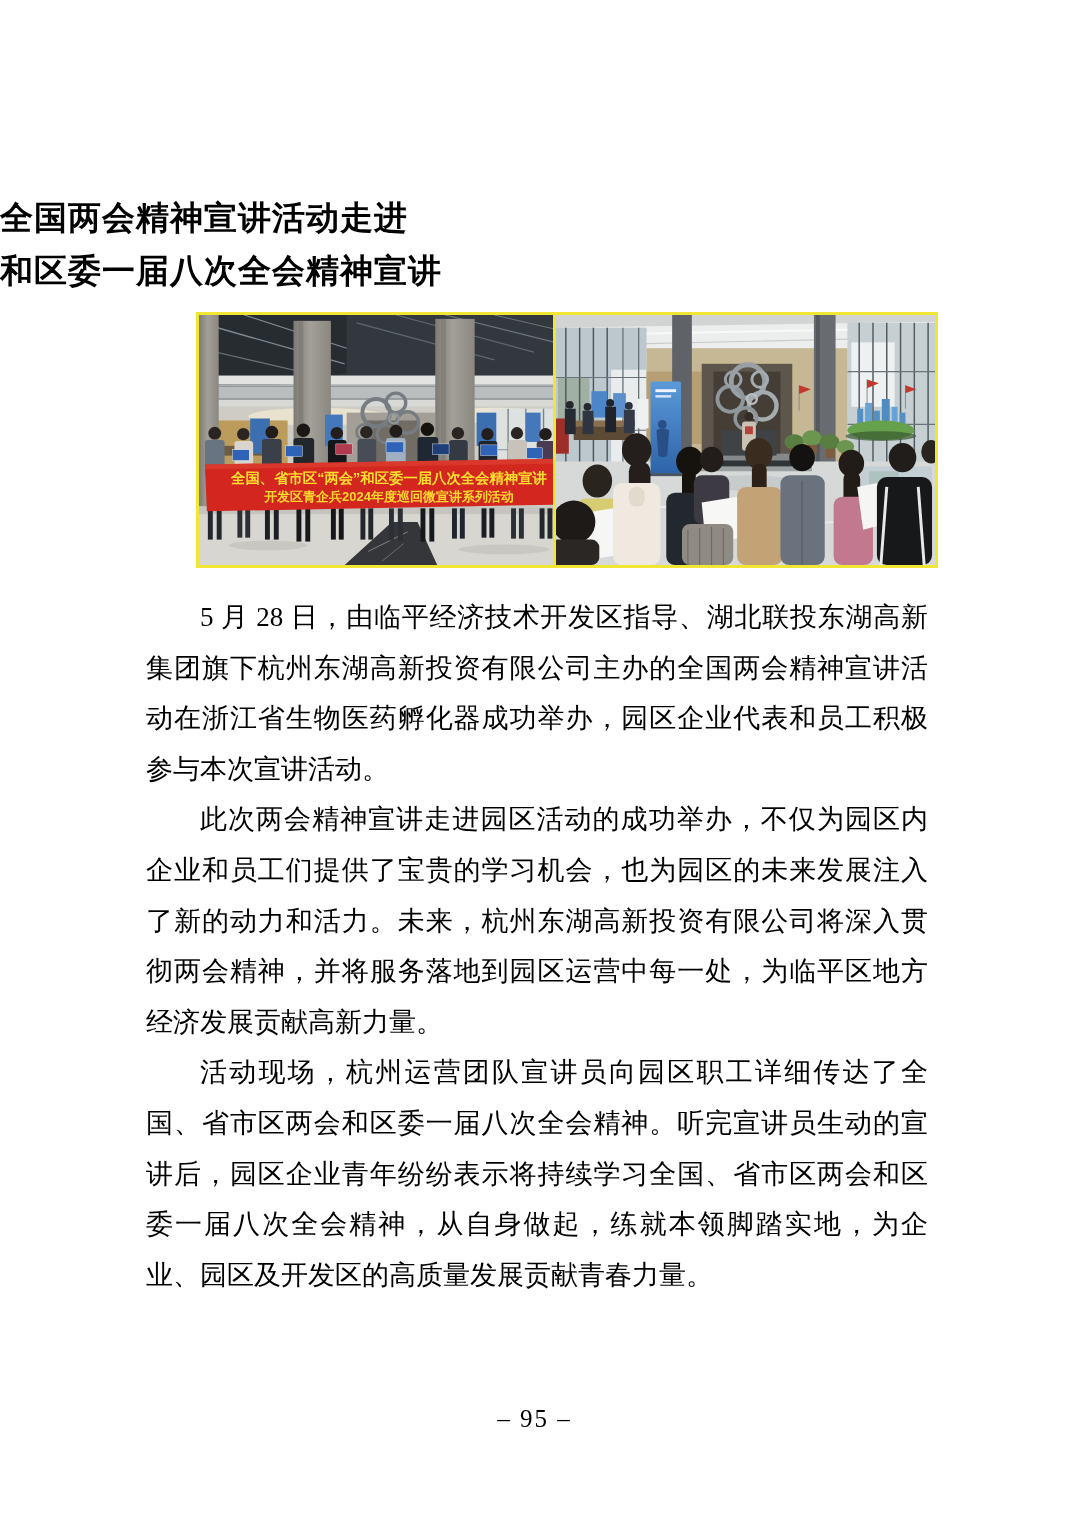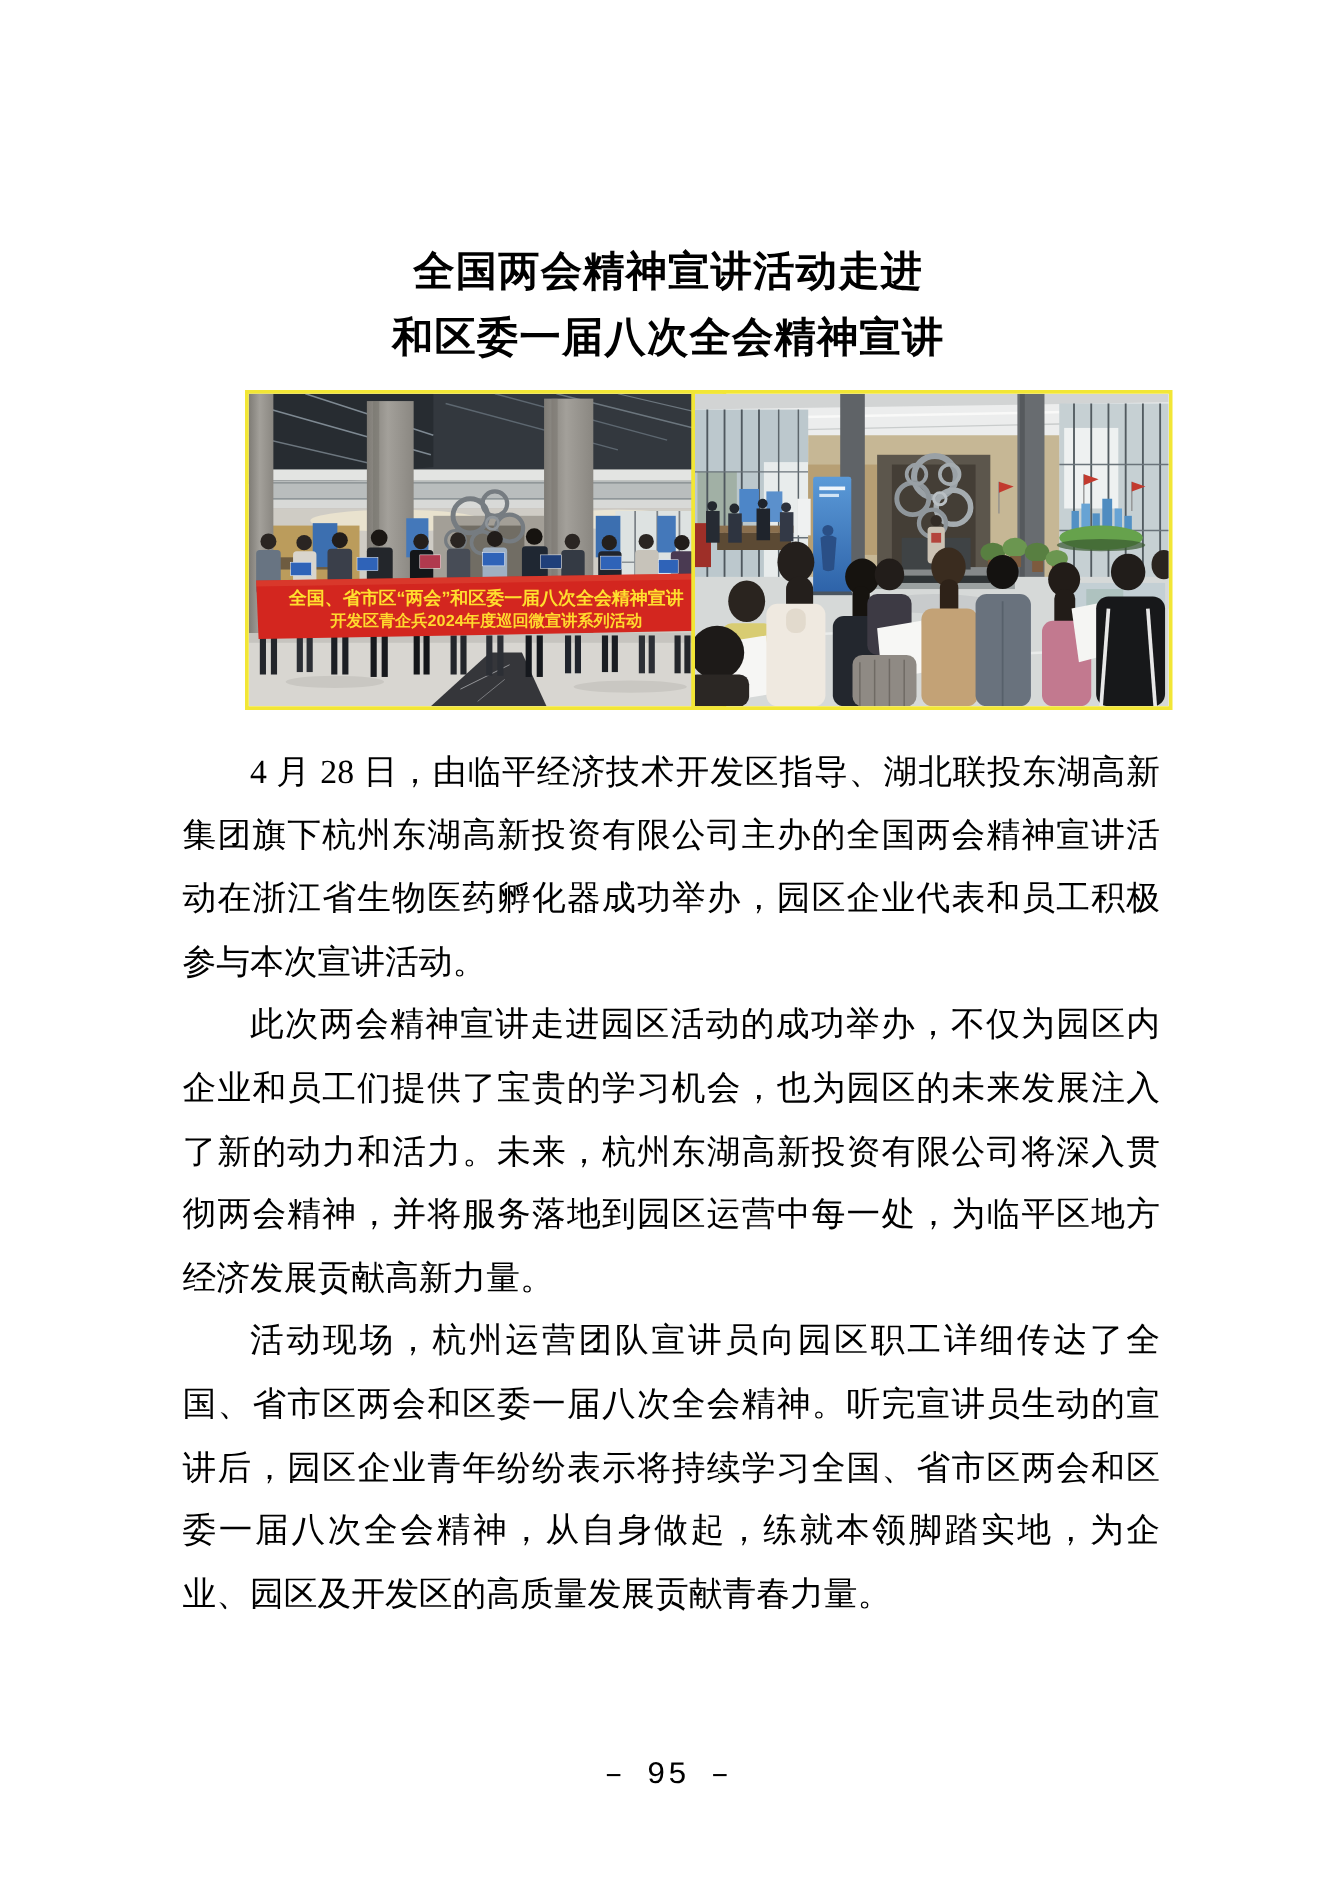--- a/index.html
+++ b/index.html
@@ -7,42 +7,42 @@
   .page{
     position:relative;
     width:1069px;height:1520px;
     background:#ffffff;
     overflow:hidden;
     font-family:"Liberation Serif","DejaVu Serif",serif;
     color:#000;
   }
   .doc-title{
     position:absolute;left:0;top:192px;width:1069px;
-    text-align:center;font-weight:700;
+    text-align:left;font-weight:700;
     font-size:33px;line-height:53px;
     letter-spacing:1px;
   }
   .photo{
     position:absolute;top:312px;width:385px;height:256px;
     box-sizing:border-box;
     border:3px solid #f2e635;
     overflow:hidden;
   }
   .photo svg{display:block;}
   .photo-left{left:148px;margin-left:48px;}
   .photo-right{left:553px;}
   .body-text{
     position:absolute;left:146px;top:592px;width:782px;
     font-size:27px;line-height:50.6px;
     text-align:justify;text-justify:inter-ideograph;
   }
   .body-text p{margin:0;text-indent:2em;}
   .page-number{
     position:absolute;left:0;top:1405px;width:1069px;
-    text-align:center;font-size:25px;letter-spacing:2px;font-family:Liberation Mono, monospace;
+    text-align:center;font-size:25px;letter-spacing:2px;
   }
 </style>
 </head>
 <body>
 
 <div class="page">
 
   <div class="doc-title">
     <div>全国两会精神宣讲活动走进</div>
     <div>和区委一届八次全会精神宣讲</div>
@@ -407,20 +407,20 @@
         <ellipse cx="352" cy="146" rx="14" ry="15" fill="#211d1a"></ellipse>
         <rect x="326" y="166" width="56" height="90" rx="10" fill="#17181a"></rect>
         <line x1="336" y1="176" x2="330" y2="256" stroke="#e8e8e8" stroke-width="3"></line>
         <line x1="368" y1="176" x2="374" y2="256" stroke="#e8e8e8" stroke-width="3"></line>
         <ellipse cx="381" cy="140" rx="10" ry="12" fill="#2a241f"></ellipse>
       </g>
     </svg>
   </div>
 
   <div class="body-text">
-    <p>4 月 28 日，由临平经济技术开发区指导、湖北联投东湖高新集团旗下杭州东湖高新投资有限公司主办的全国两会精神宣讲活动在浙江省生物医药孵化器成功举办，园区企业代表和员工积极参与本次宣讲活动。</p>
+    <p>5 月 28 日，由临平经济技术开发区指导、湖北联投东湖高新集团旗下杭州东湖高新投资有限公司主办的全国两会精神宣讲活动在浙江省生物医药孵化器成功举办，园区企业代表和员工积极参与本次宣讲活动。</p>
     <p>此次两会精神宣讲走进园区活动的成功举办，不仅为园区内企业和员工们提供了宝贵的学习机会，也为园区的未来发展注入了新的动力和活力。未来，杭州东湖高新投资有限公司将深入贯彻两会精神，并将服务落地到园区运营中每一处，为临平区地方经济发展贡献高新力量。</p>
     <p>活动现场，杭州运营团队宣讲员向园区职工详细传达了全国、省市区两会和区委一届八次全会精神。听完宣讲员生动的宣讲后，园区企业青年纷纷表示将持续学习全国、省市区两会和区委一届八次全会精神，从自身做起，练就本领脚踏实地，为企业、园区及开发区的高质量发展贡献青春力量。</p>
   </div>
 
   <div class="page-number">– 95 –</div>
 
 </div>
 
 </body></html>

